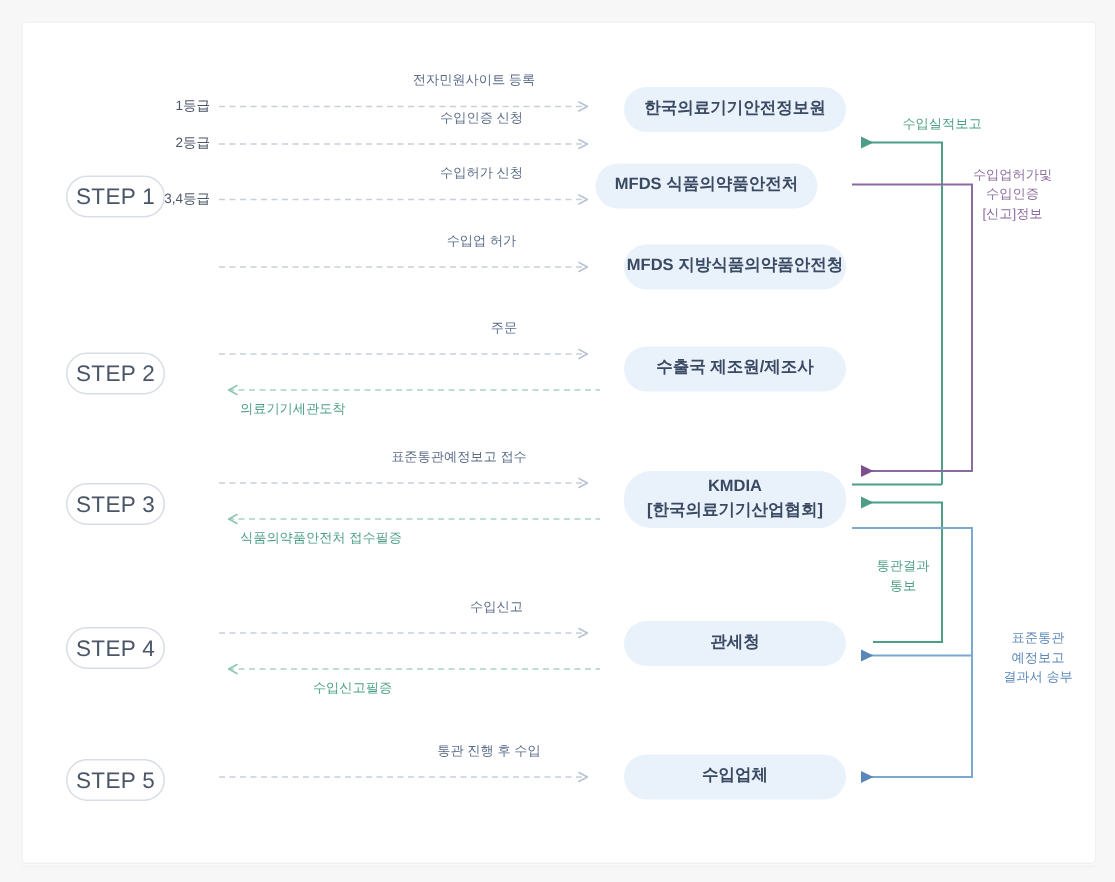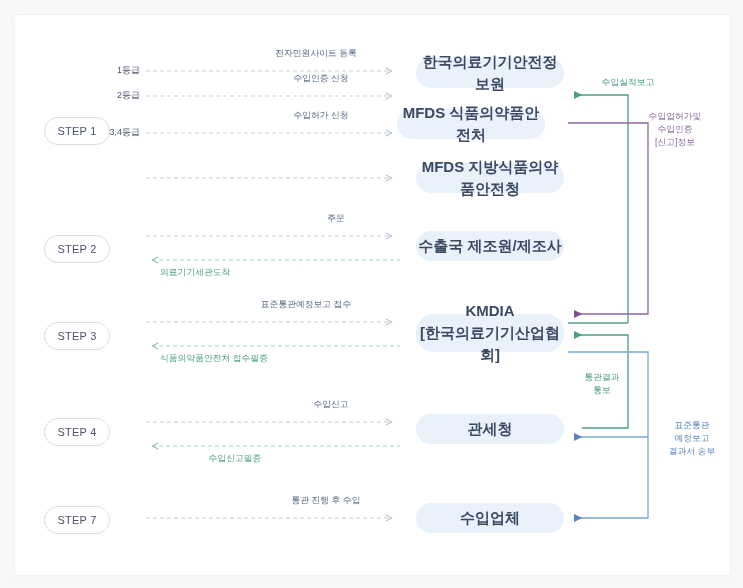--- a/index.html
+++ b/index.html
@@ -22,21 +22,21 @@
   #svg{position:absolute;left:0;top:0;width:743px;height:588px;pointer-events:none;}
 
   
   .step-pill{
     position:absolute;
     width:64px;height:26px;
     border:1px solid #d8dde6;
     border-radius:14px;
     background:#ffffff;
     display:flex;align-items:center;justify-content:center;
-    font-size:11px;
+    font-size:15px;
     letter-spacing:.2px;
     color:#4a5568;
     font-weight:400;
   }
 
   
   .grade-label{
     position:absolute;
     text-align:right;
     font-size:9px;
@@ -46,21 +46,21 @@
 
   
   .actor-box{
     position:absolute;
     width:148px;
     background:#e9f1fb;
     border-radius:18px;
     display:flex;flex-direction:column;
     align-items:center;justify-content:center;
     color:#3b4a63;
-    font-size:15px;
+    font-size:11px;
     font-weight:bold;
     line-height:1.45;
     text-align:center;
   }
   .actor-box .l2{font-weight:bold;}
 
   
   .flow-label{
     position:absolute;
     font-size:8.8px;
@@ -176,21 +176,21 @@
     <div class="step-pill" style="left:44px;top:235px;">
         <span>STEP 2</span>
       </div>
     <div class="step-pill" style="left:44px;top:322px;">
         <span>STEP 3</span>
       </div>
     <div class="step-pill" style="left:44px;top:418px;">
         <span>STEP 4</span>
       </div>
     <div class="step-pill" style="left:44px;top:506px;">
-        <span>STEP 7</span>
+        <span>STEP 5</span>
       </div>
 
     <div class="grade-label" style="left:78px;top:64px;width:62px;">1등급</div>
     <div class="grade-label" style="left:78px;top:89px;width:62px;">2등급</div>
     <div class="grade-label" style="left:72px;top:126px;width:68px;">3,4등급</div>
 
     <div class="actor-box" style="left:416px;top:58px;height:30px;">
       <div>한국의료기기안전정보원</div>
     </div>
     <div class="actor-box" style="left:397px;top:109px;height:30px;">
@@ -209,20 +209,21 @@
     <div class="actor-box" style="left:416px;top:414px;height:30px;">
       <div>관세청</div>
     </div>
     <div class="actor-box" style="left:416px;top:503px;height:30px;">
       <div>수입업체</div>
     </div>
 
     <div class="flow-label lbl-gray" style="left:236px;top:48px;width:160px;">전자민원사이트 등록</div>
     <div class="flow-label lbl-gray" style="left:246px;top:73px;width:150px;">수입인증 신청</div>
     <div class="flow-label lbl-gray" style="left:246px;top:110px;width:150px;">수입허가 신청</div>
+    <div class="flow-label lbl-gray" style="left:246px;top:155px;width:150px;">수입업 허가</div>
     <div class="flow-label lbl-gray" style="left:276px;top:213px;width:120px;">주문</div>
     <div class="flow-label lbl-gray" style="left:216px;top:299px;width:180px;">표준통관예정보고 접수</div>
     <div class="flow-label lbl-green" style="left:160px;top:267px;width:150px;text-align:left;">의료기기세관도착</div>
     <div class="flow-label lbl-green" style="left:160px;top:353px;width:200px;text-align:left;">식품의약품안전처 접수필증</div>
     <div class="flow-label lbl-gray" style="left:266px;top:399px;width:130px;">수입신고</div>
     <div class="flow-label lbl-green" style="left:160px;top:453px;width:150px;text-align:center;">수입신고필증</div>
     <div class="flow-label lbl-gray" style="left:256px;top:495px;width:140px;">통관 진행 후 수입</div>
 
     <div class="vlabel lbl-green" style="left:578px;top:76px;width:100px;">수입실적보고</div>
 

